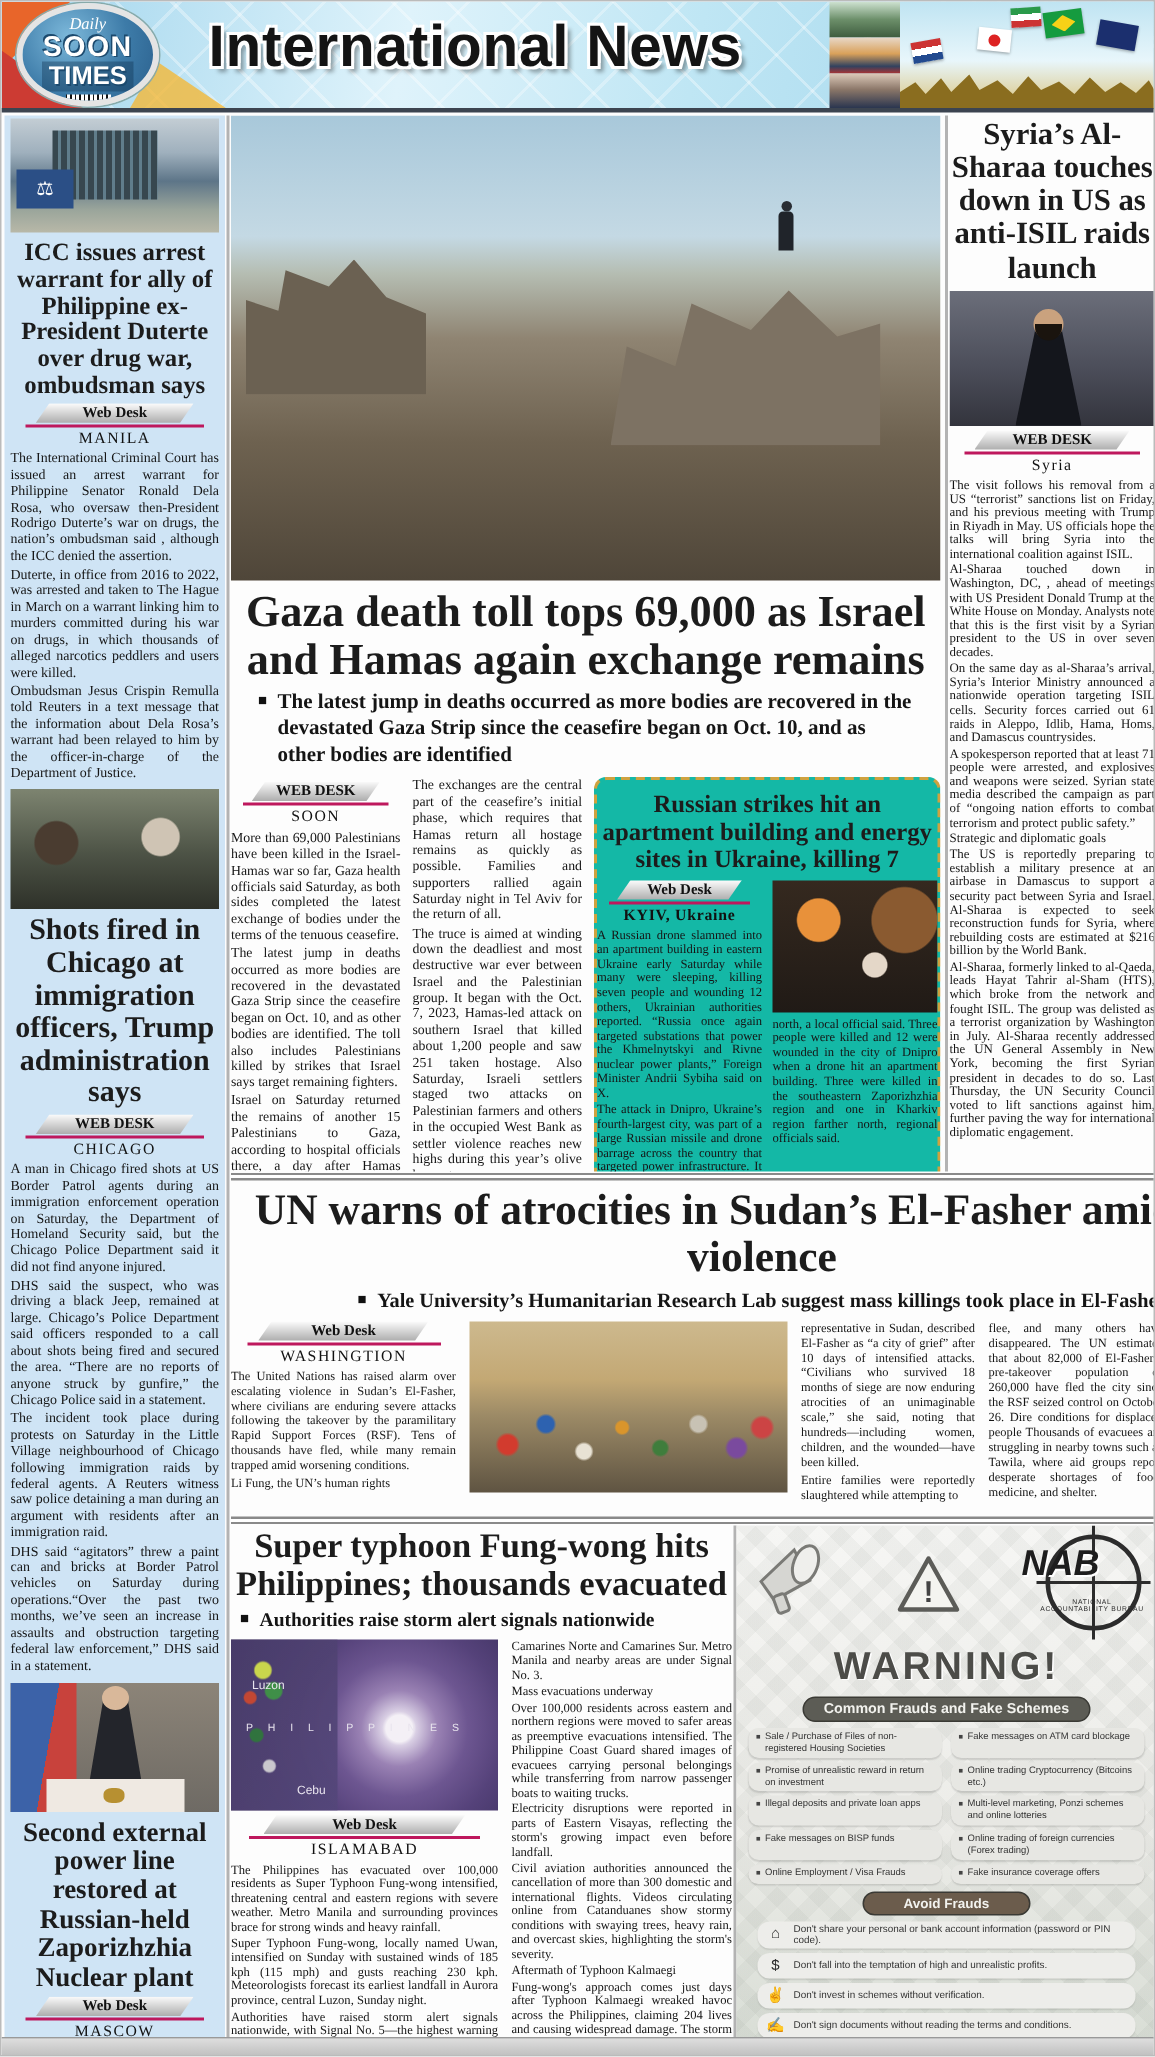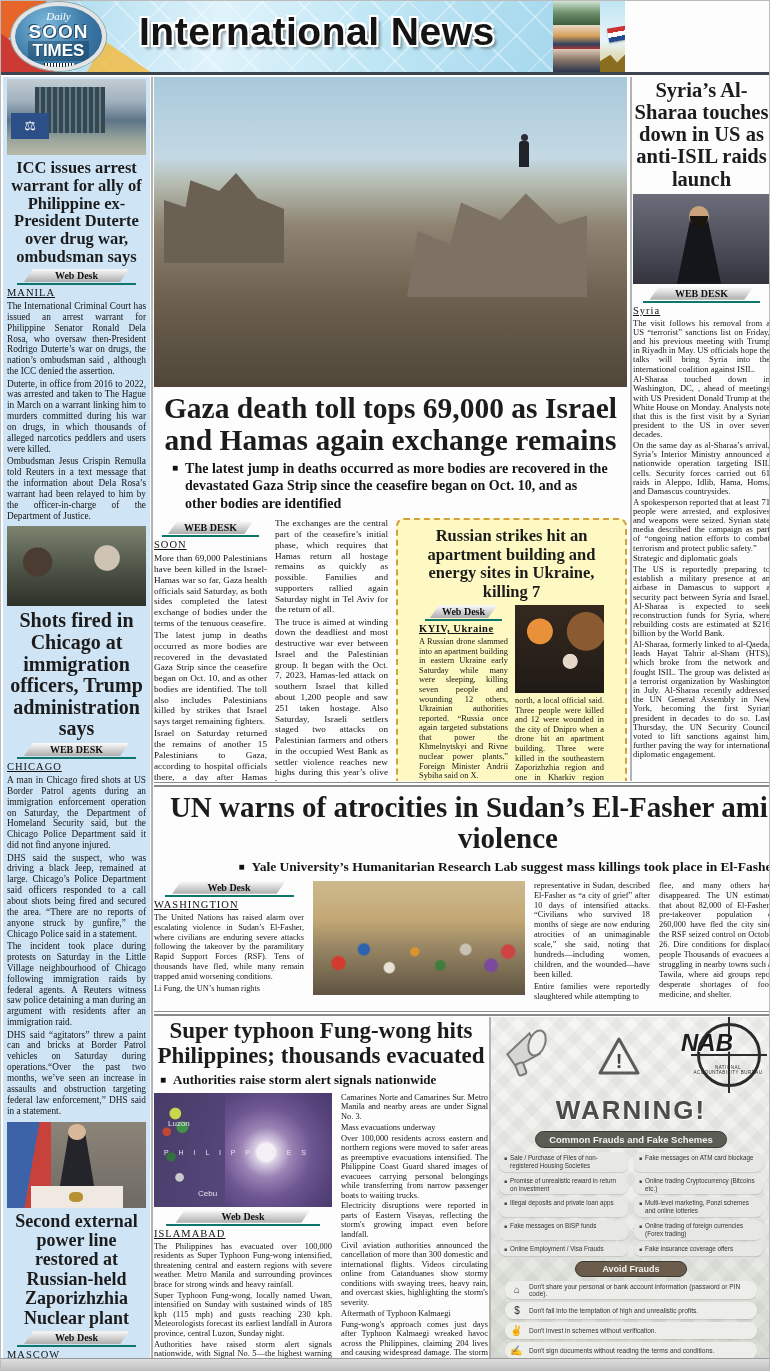--- a/index.html
+++ b/index.html
@@ -1,19 +1,19 @@
 <!DOCTYPE html>
 <html><head>
 <meta charset="utf-8">
 <style>
   html,body{margin:0;padding:0;background:#e9e9e9;}
   .page{position:relative;width:770px;height:1371px;background:#fdfdfd;overflow:hidden;
         font-family:"Liberation Serif",serif;color:#151515;border:1px solid #bbb;box-sizing:border-box;}
   
-  .masthead{position:absolute;left:0;top:0;width:624px;height:72px;overflow:hidden;
+  .masthead{position:absolute;left:0;top:0;width:770px;height:72px;overflow:hidden;
     background:linear-gradient(100deg,#9fd4ec 0%,#dff3fb 35%,#bfe6f4 60%,#9cd2ea 100%);}
   .masthead .sparkle{position:absolute;inset:0;
     background-image:repeating-linear-gradient(45deg,rgba(255,255,255,.35) 0 2px,transparent 2px 26px),
                      repeating-linear-gradient(-45deg,rgba(255,255,255,.3) 0 2px,transparent 2px 34px);}
   .corner-a{position:absolute;left:0;top:0;width:46px;height:72px;background:#e8652a;
     clip-path:polygon(0 0,100% 0,0 62%);}
   .corner-b{position:absolute;left:0;bottom:0;width:56px;height:48px;background:#cc3b33;
     clip-path:polygon(0 100%,100% 100%,0 18%);}
   .corner-c{position:absolute;left:84px;top:40px;width:70px;height:34px;background:#f7b52c;opacity:.75;
     clip-path:polygon(0 100%,28% 0,100% 100%);}
@@ -55,26 +55,26 @@
   .mast-rule{position:absolute;left:0;top:71px;width:770px;height:3px;background:#3c4450;}
 
   
   .vline{position:absolute;width:2px;background:#b3b3b3;}
   .hline{position:absolute;height:5px;background:linear-gradient(#8a8a8a 30%,#fff 30% 70%,#8a8a8a 70%);}
   .bottom-strip{position:absolute;left:0;top:1357px;width:770px;height:14px;
     background:linear-gradient(#dedede,#b9b9b9);border-top:1px solid #999;}
 
   
   .headline{font-weight:bold;text-align:center;line-height:1.08;color:#1c1c1c;}
-  .badge-wrap{width:86%;margin:3px auto 0;border-bottom:2px solid #0f766e;padding-bottom:1px;}
+  .badge-wrap{width:86%;margin:3px auto 0;border-bottom:2px solid #be185d;padding-bottom:1px;}
   .badge{display:block;margin:0 auto;width:88%;padding:1px 0;text-align:center;
     font-weight:bold;font-size:10px;color:#111;
     background:linear-gradient(180deg,#fbfbfb,#adadad);
     clip-path:polygon(9px 0,100% 0,calc(100% - 9px) 100%,0 100%);}
-  .dateline{text-align:left;font-size:10.5px;letter-spacing:1px;margin:2px 0 3px;color:#111;text-decoration:underline;}
+  .dateline{text-align:center;font-size:10.5px;letter-spacing:1px;margin:2px 0 3px;color:#111;}
   .bodytext p{margin:0 0 1.5px;text-align:justify;line-height:1.17;}
   .subhead{display:flex;gap:7px;justify-content:center;align-items:flex-start;font-weight:bold;}
   .subhead::before{content:"■";font-size:10px;line-height:1.5;color:#111;}
 
   
   .leftcol{position:absolute;left:2px;top:76px;width:147px;height:1281px;background:#cfe4f5;
     padding:2px 4px;box-sizing:border-box;overflow:hidden;}
   .leftcol .headline{font-size:16.5px;margin:4px 0 1px;}
   .leftcol .bodytext p{font-size:9.3px;}
   .photo{width:100%;box-sizing:border-box;position:relative;overflow:hidden;}
@@ -104,21 +104,21 @@
   .ph-gaza .ruin2{position:absolute;right:40px;top:110px;width:180px;height:110px;background:#7d7263;
     clip-path:polygon(0 100%,6% 40%,24% 52%,30% 14%,52% 30%,66% 6%,84% 34%,100% 26%,100% 100%);}
   .ph-gaza .person{position:absolute;right:98px;top:64px;width:10px;height:26px;background:#20242a;border-radius:3px 3px 0 0;}
   .ph-gaza .person::before{content:"";position:absolute;left:2px;top:-7px;width:7px;height:7px;border-radius:50%;background:#2a2e34;}
   .gaza .headline{font-size:29.5px;margin:6px 0 3px;}
   .gaza .subhead{font-size:14px;margin:0 18px 6px;line-height:1.25;}
   .gaza-cols{display:flex;gap:8px;}
   .gcol{width:113px;flex:0 0 auto;}
   .gcol .bodytext p{font-size:9.2px;}
   
-  .ubox{flex:1;border:2px dashed #cfa23f;border-radius:8px;background:#fef9c3;padding:5px 21px;box-sizing:border-box;height:287px;overflow:hidden;}
+  .ubox{flex:1;border:2px dashed #cfa23f;border-radius:8px;background:#14b8a6;padding:5px 0;box-sizing:border-box;height:287px;overflow:hidden;}
   .ubox .headline{font-size:16.5px;line-height:1.12;margin:2px 0 4px;}
   .ubox-inner{display:flex;gap:7px;}
   .ubox-col{width:50%;box-sizing:border-box;}
   .ubox .bodytext p{font-size:8.4px;line-height:1.14;}
   .ph-dnipro{height:88px;margin-bottom:3px;background:
     radial-gradient(circle at 28% 30%,#e8913a 0 14%,transparent 15%),
     radial-gradient(circle at 62% 64%,#e4d7c8 0 9%,transparent 10%),
     radial-gradient(circle at 80% 30%,#8a5a30 0 20%,transparent 21%),
     linear-gradient(180deg,#35291f 0%,#201a16 100%);}
   .ubox .badge-wrap{margin-top:0;}

